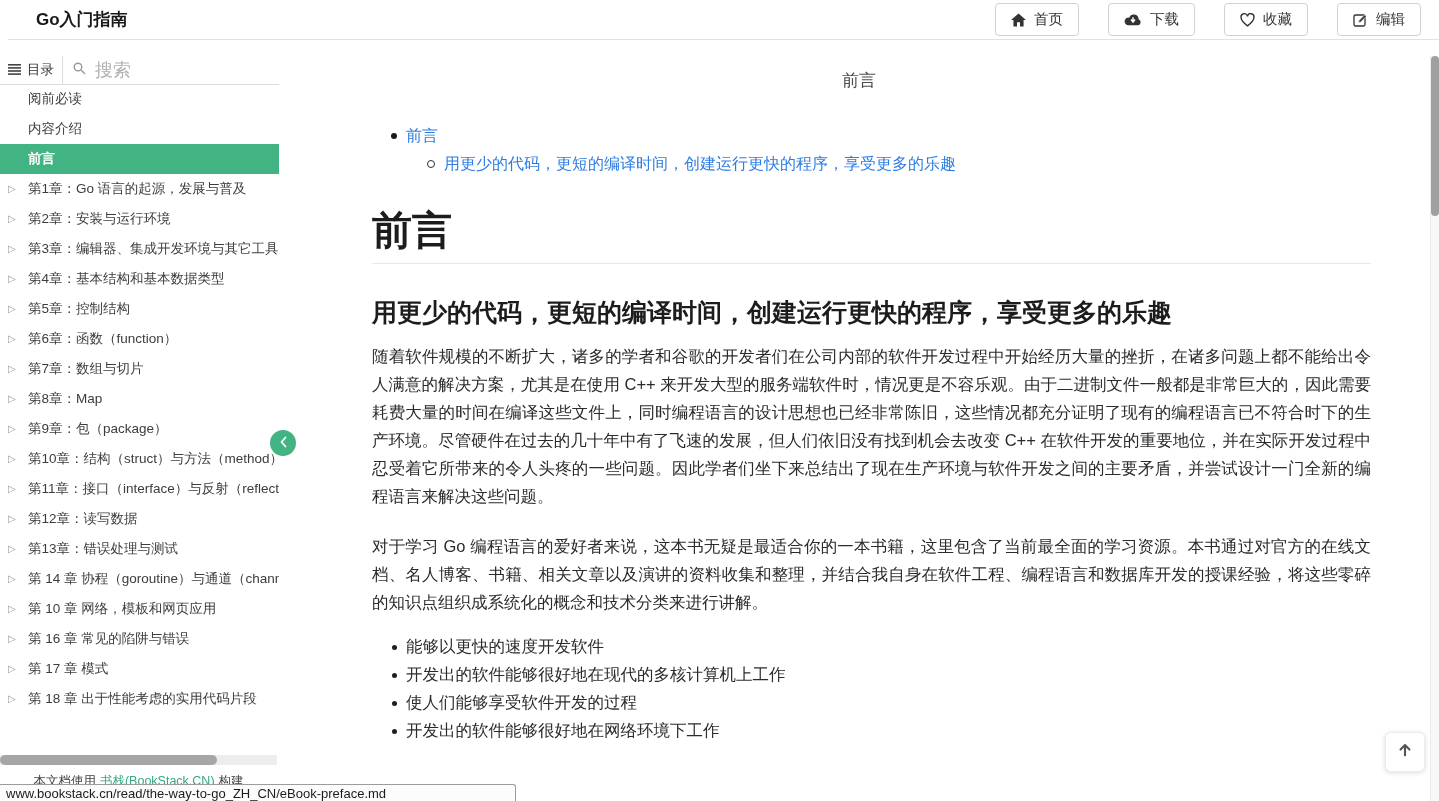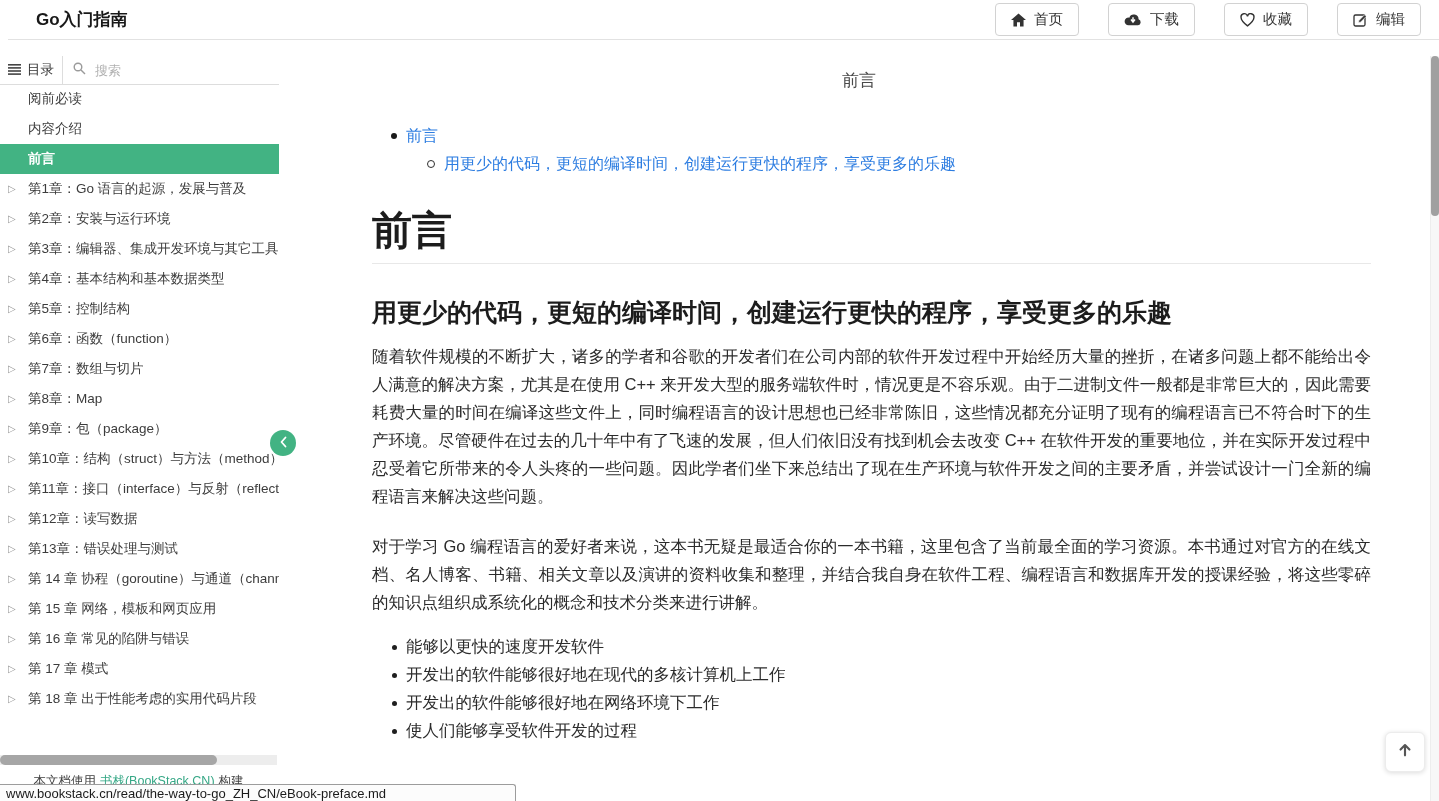--- a/index.html
+++ b/index.html
@@ -17,21 +17,21 @@
     border:1px solid #d2d2d2;border-radius:4px;background:#fff;font-size:14.5px;color:#333;
     cursor:pointer;box-sizing:border-box;}
   .hbtn svg{display:block;}
   
   .sidebar{position:absolute;left:0;top:56px;width:299px;bottom:0;background:#fff;
     border-right:6px solid #b91c1c;box-sizing:border-box;}
   .side-tabs{height:28px;display:flex;border-bottom:1px solid #ddd;align-items:stretch;}
   .toc-tab{width:63px;display:flex;align-items:center;justify-content:center;gap:6px;
     border-right:1px solid #ddd;font-size:13.5px;color:#333;cursor:pointer;box-sizing:border-box;}
   .side-search{flex:1;display:flex;align-items:center;padding-left:10px;gap:7px;}
-  .side-search input{border:none;outline:none;font-size:13px;color:#3b82f6;width:150px;
+  .side-search input{border:none;outline:none;font-size:18px;color:#3b82f6;width:150px;
     font-family:inherit;background:transparent;}
   .side-search input::placeholder{color:#b0b0b0;}
   .toc-list{position:absolute;left:0;top:28px;right:0;}
   .s-item{height:30px;line-height:30px;padding-left:28px;font-size:13.5px;color:#3c3c3c;
     white-space:nowrap;overflow:hidden;position:relative;cursor:pointer;}
   .s-item .caret{position:absolute;left:8px;top:0;color:#9a9a9a;font-size:10px;}
   .s-item.active{background:#42b383;color:#fff;font-weight:bold;}
   .side-hscroll{position:absolute;left:0;top:699px;width:277px;height:10px;background:#ededed;}
   .side-hscroll .thumb{position:absolute;left:0;top:0;width:217px;height:10px;
     background:#a6a6a6;border-radius:5px;cursor:grab;}
@@ -148,21 +148,21 @@
     <div class="s-item"><span class="caret">▷</span><span>第5章：控制结构</span></div>
     <div class="s-item"><span class="caret">▷</span><span>第6章：函数（function）</span></div>
     <div class="s-item"><span class="caret">▷</span><span>第7章：数组与切片</span></div>
     <div class="s-item"><span class="caret">▷</span><span>第8章：Map</span></div>
     <div class="s-item"><span class="caret">▷</span><span>第9章：包（package）</span></div>
     <div class="s-item"><span class="caret">▷</span><span>第10章：结构（struct）与方法（method）</span></div>
     <div class="s-item"><span class="caret">▷</span><span>第11章：接口（interface）与反射（reflection）</span></div>
     <div class="s-item"><span class="caret">▷</span><span>第12章：读写数据</span></div>
     <div class="s-item"><span class="caret">▷</span><span>第13章：错误处理与测试</span></div>
     <div class="s-item"><span class="caret">▷</span><span>第 14 章 协程（goroutine）与通道（channel）</span></div>
-    <div class="s-item"><span class="caret">▷</span><span>第 15 章 网络，模板和网页应用</span></div>
+    <div class="s-item"><span class="caret">▷</span><span>第 10 章 网络，模板和网页应用</span></div>
     <div class="s-item"><span class="caret">▷</span><span>第 16 章 常见的陷阱与错误</span></div>
     <div class="s-item"><span class="caret">▷</span><span>第 17 章 模式</span></div>
     <div class="s-item"><span class="caret">▷</span><span>第 18 章 出于性能考虑的实用代码片段</span></div>
   </div>
   <div class="side-hscroll">
     <div class="thumb"></div>
   </div>
   <div class="side-footer">
     <span>本文档使用</span><span class="flink">书栈(BookStack.CN)</span><span>构建</span>
   </div>
@@ -195,25 +195,25 @@
       <div class="req-item">
           <span class="dot"></span>
           <span>能够以更快的速度开发软件</span>
         </div>
       <div class="req-item">
           <span class="dot"></span>
           <span>开发出的软件能够很好地在现代的多核计算机上工作</span>
         </div>
       <div class="req-item">
           <span class="dot"></span>
+          <span>使人们能够享受软件开发的过程</span>
+        </div>
+      <div class="req-item">
+          <span class="dot"></span>
           <span>开发出的软件能够很好地在网络环境下工作</span>
-        </div>
-      <div class="req-item">
-          <span class="dot"></span>
-          <span>使人们能够享受软件开发的过程</span>
         </div>
     </div>
   </div>
 </div>
 
 <div class="scrolltop">
   <span><svg width="16" height="16" viewBox="0 0 18 18">
         <path d="M9 15 L9 4 M4 8.5 L9 3.5 L14 8.5" fill="none" stroke="#555" stroke-width="2.4" stroke-linecap="round" stroke-linejoin="round"></path>
       </svg></span>
 </div>

